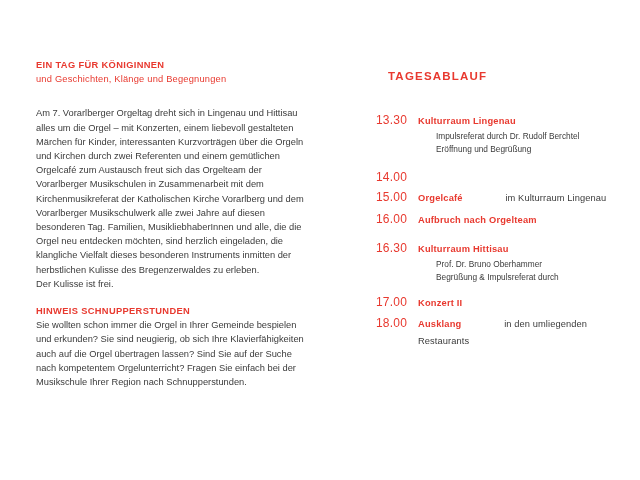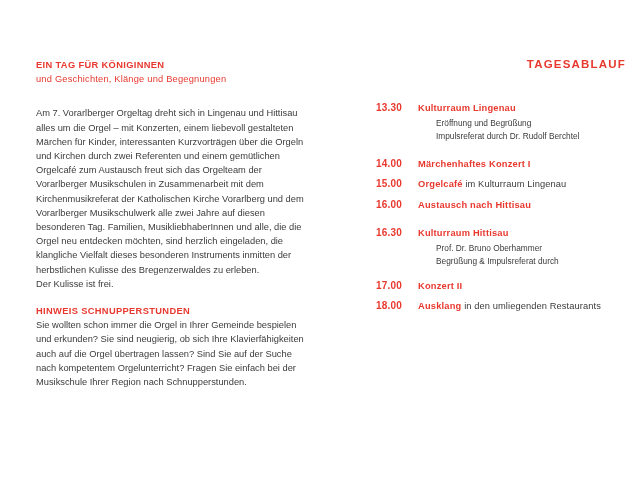--- a/index.html
+++ b/index.html
@@ -57,53 +57,53 @@
   }
 
   .spacer-lg { height: 20px; }
   .spacer-md { height: 13px; }
 
   .section-title {
     color: #e8392f;
     font-size: 11.5px;
     font-weight: bold;
     letter-spacing: 1.2px;
-    margin: 0;
-    text-align: right;
+    margin: 12px;
   }
 
   .schedule {
     margin-top: 30px;
   }
   .sched-group {
     margin-bottom: 0;
   }
   .sched-row {
     display: flex;
     align-items: baseline;
     line-height: 16.5px;
   }
   .sched-time {
     color: #e8392f;
-    font-size: 10px;
-    font-weight: bold;
+    font-size: 12px;
+    font-weight: normal;
     width: 42px;
     flex: 0 0 42px;
     letter-spacing: 0.2px;
   }
   .sched-title {
     color: #e8392f;
     font-size: 9.3px;
     font-weight: bold;
     letter-spacing: 0.2px;
   }
   .sched-title .suffix {
     font-weight: normal;
     color: #3b3b3b;
     letter-spacing: 0.1px;
+    padding-left: 40px;
   }
   .sched-sub {
     color: #3b3b3b;
     font-size: 8.3px;
     line-height: 13.5px;
     margin-left: 60px;
   }
   .gap-12 { height: 12px; }
   .gap-9 { height: 9px; }
   .gap-4 { height: 4px; }
@@ -131,48 +131,47 @@
   <div class="col-right">
     <div class="section-title">TAGESABLAUF</div>
 
     <div class="schedule">
 
       <div class="sched-group">
         <div class="sched-row">
           <span class="sched-time">13.30</span>
           <span class="sched-title"><span>Kulturraum Lingenau</span><span class="suffix"></span></span>
         </div>
+        <div class="sched-sub">Impulsreferat durch Dr. Rudolf Berchtel</div>
         <div class="sched-sub">Eröffnung und Begrüßung</div>
-        <div class="sched-sub">Impulsreferat durch Dr. Rudolf Berchtel</div>
       </div>
 
       <div class="gap-12"></div>
 
       <div class="sched-group">
         <div class="sched-row">
           <span class="sched-time">14.00</span>
-          <span class="sched-title"><span>Märchenhaftes Konzert I</span><span class="suffix"></span></span>
         </div>
       </div>
 
       <div class="gap-4"></div>
 
       <div class="sched-group">
         <div class="sched-row">
           <span class="sched-time">15.00</span>
           <span class="sched-title"><span>Orgelcafé</span><span class="suffix"> im Kulturraum Lingenau</span></span>
         </div>
       </div>
 
       <div class="gap-4"></div>
 
       <div class="sched-group">
         <div class="sched-row">
           <span class="sched-time">16.00</span>
-          <span class="sched-title"><span>Austausch nach Hittisau</span><span class="suffix"></span></span>
+          <span class="sched-title"><span>Aufbruch nach Orgelteam</span><span class="suffix"></span></span>
         </div>
       </div>
 
       <div class="gap-12"></div>
 
       <div class="sched-group">
         <div class="sched-row">
           <span class="sched-time">16.30</span>
           <span class="sched-title"><span>Kulturraum Hittisau</span><span class="suffix"></span></span>
         </div>

